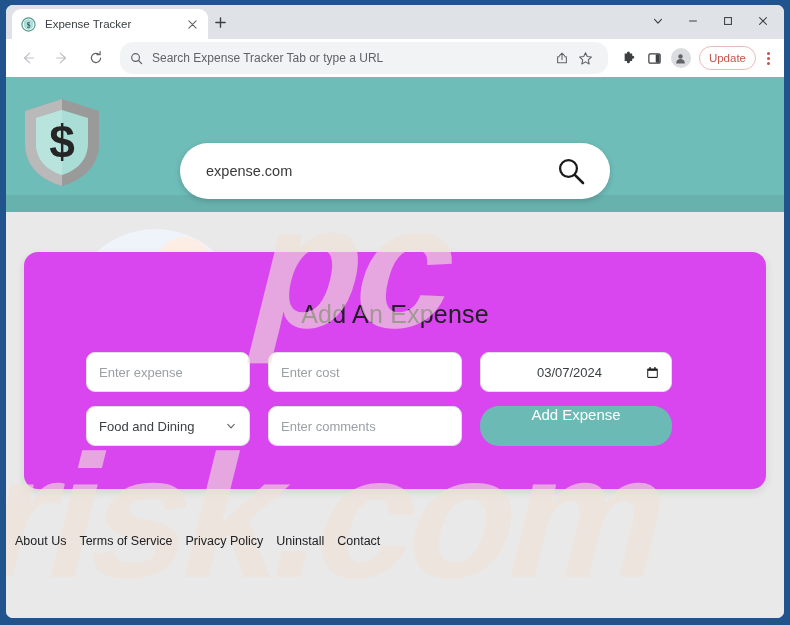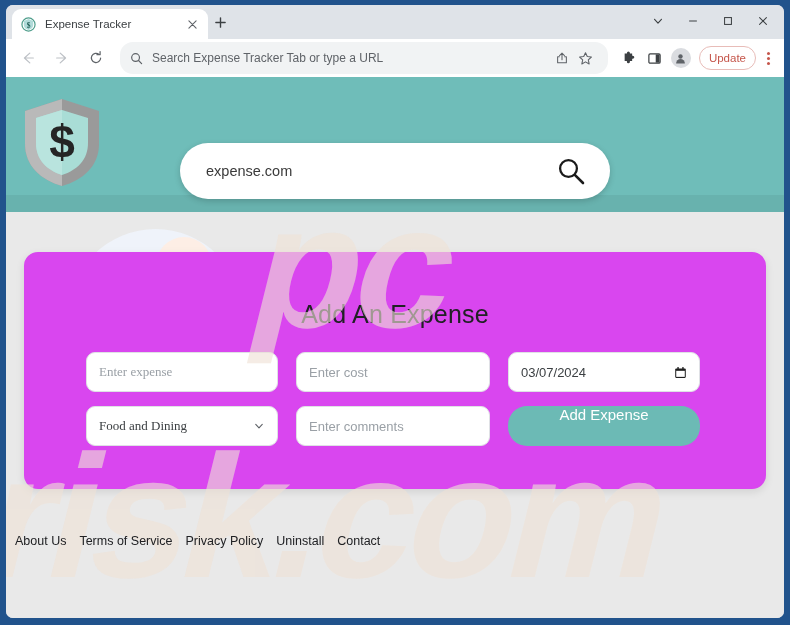--- a/index.html
+++ b/index.html
@@ -219,23 +219,23 @@
     height: 40px;
     border: 1px solid #dfe1e5;
     border-radius: 9px;
     background: #ffffff;
     display: flex; align-items: center;
     padding: 0 12px;
     font-size: 13px;
     color: #9aa0a6;
     flex: 0 0 auto;
   }
-  .f1 { width: 192px; font-family: Liberation Serif, serif; }
+  .f1 { width: 164px; }
   .f2 { width: 194px; align-items: center; }
-  .f3 { width: 192px; }
+  .f3 { width: 192px; text-align: center; }
   .field.filled { color: #3c4043; }
   .field .val { flex: 1 1 auto; }
   .cal-ico { flex: 0 0 auto; color: #202124; display:flex; }
   .chev { flex: 0 0 auto; color: #5f6368; display:flex; }
   .btn-add {
     width: 192px; height: 40px;
     background: #6cbab5;
     border-radius: 19px;
     color: #ffffff;
     font-size: 15px;

